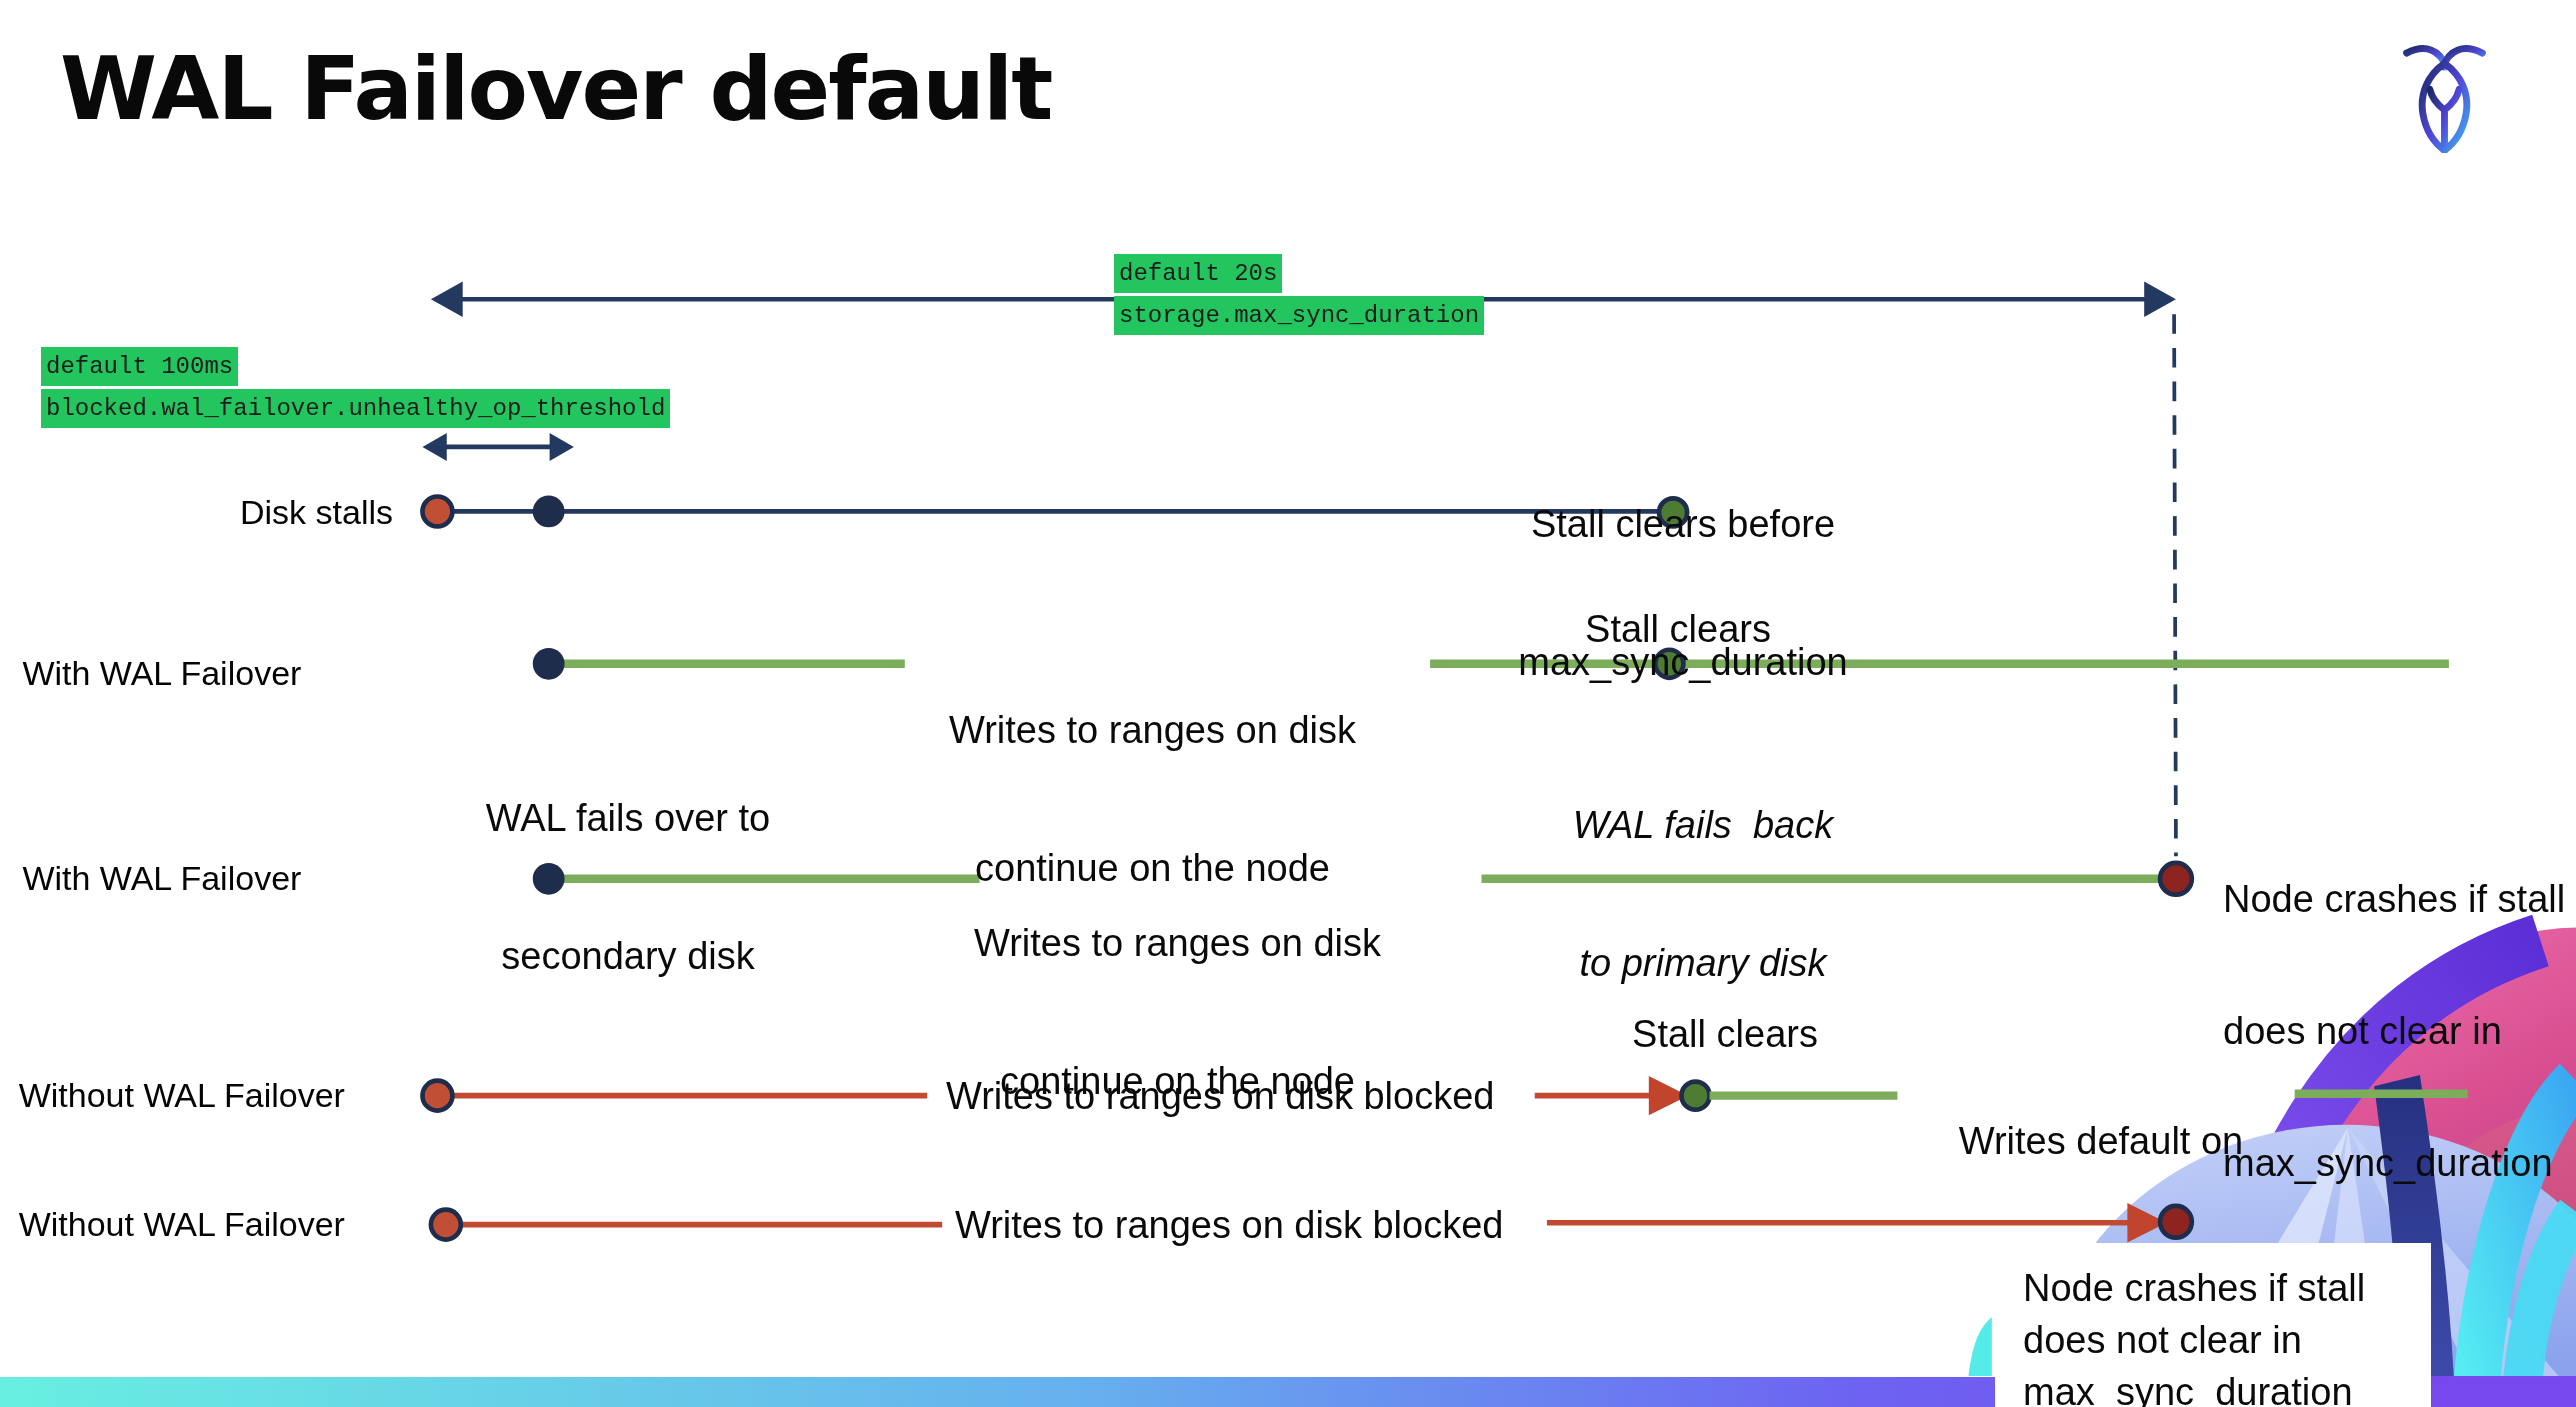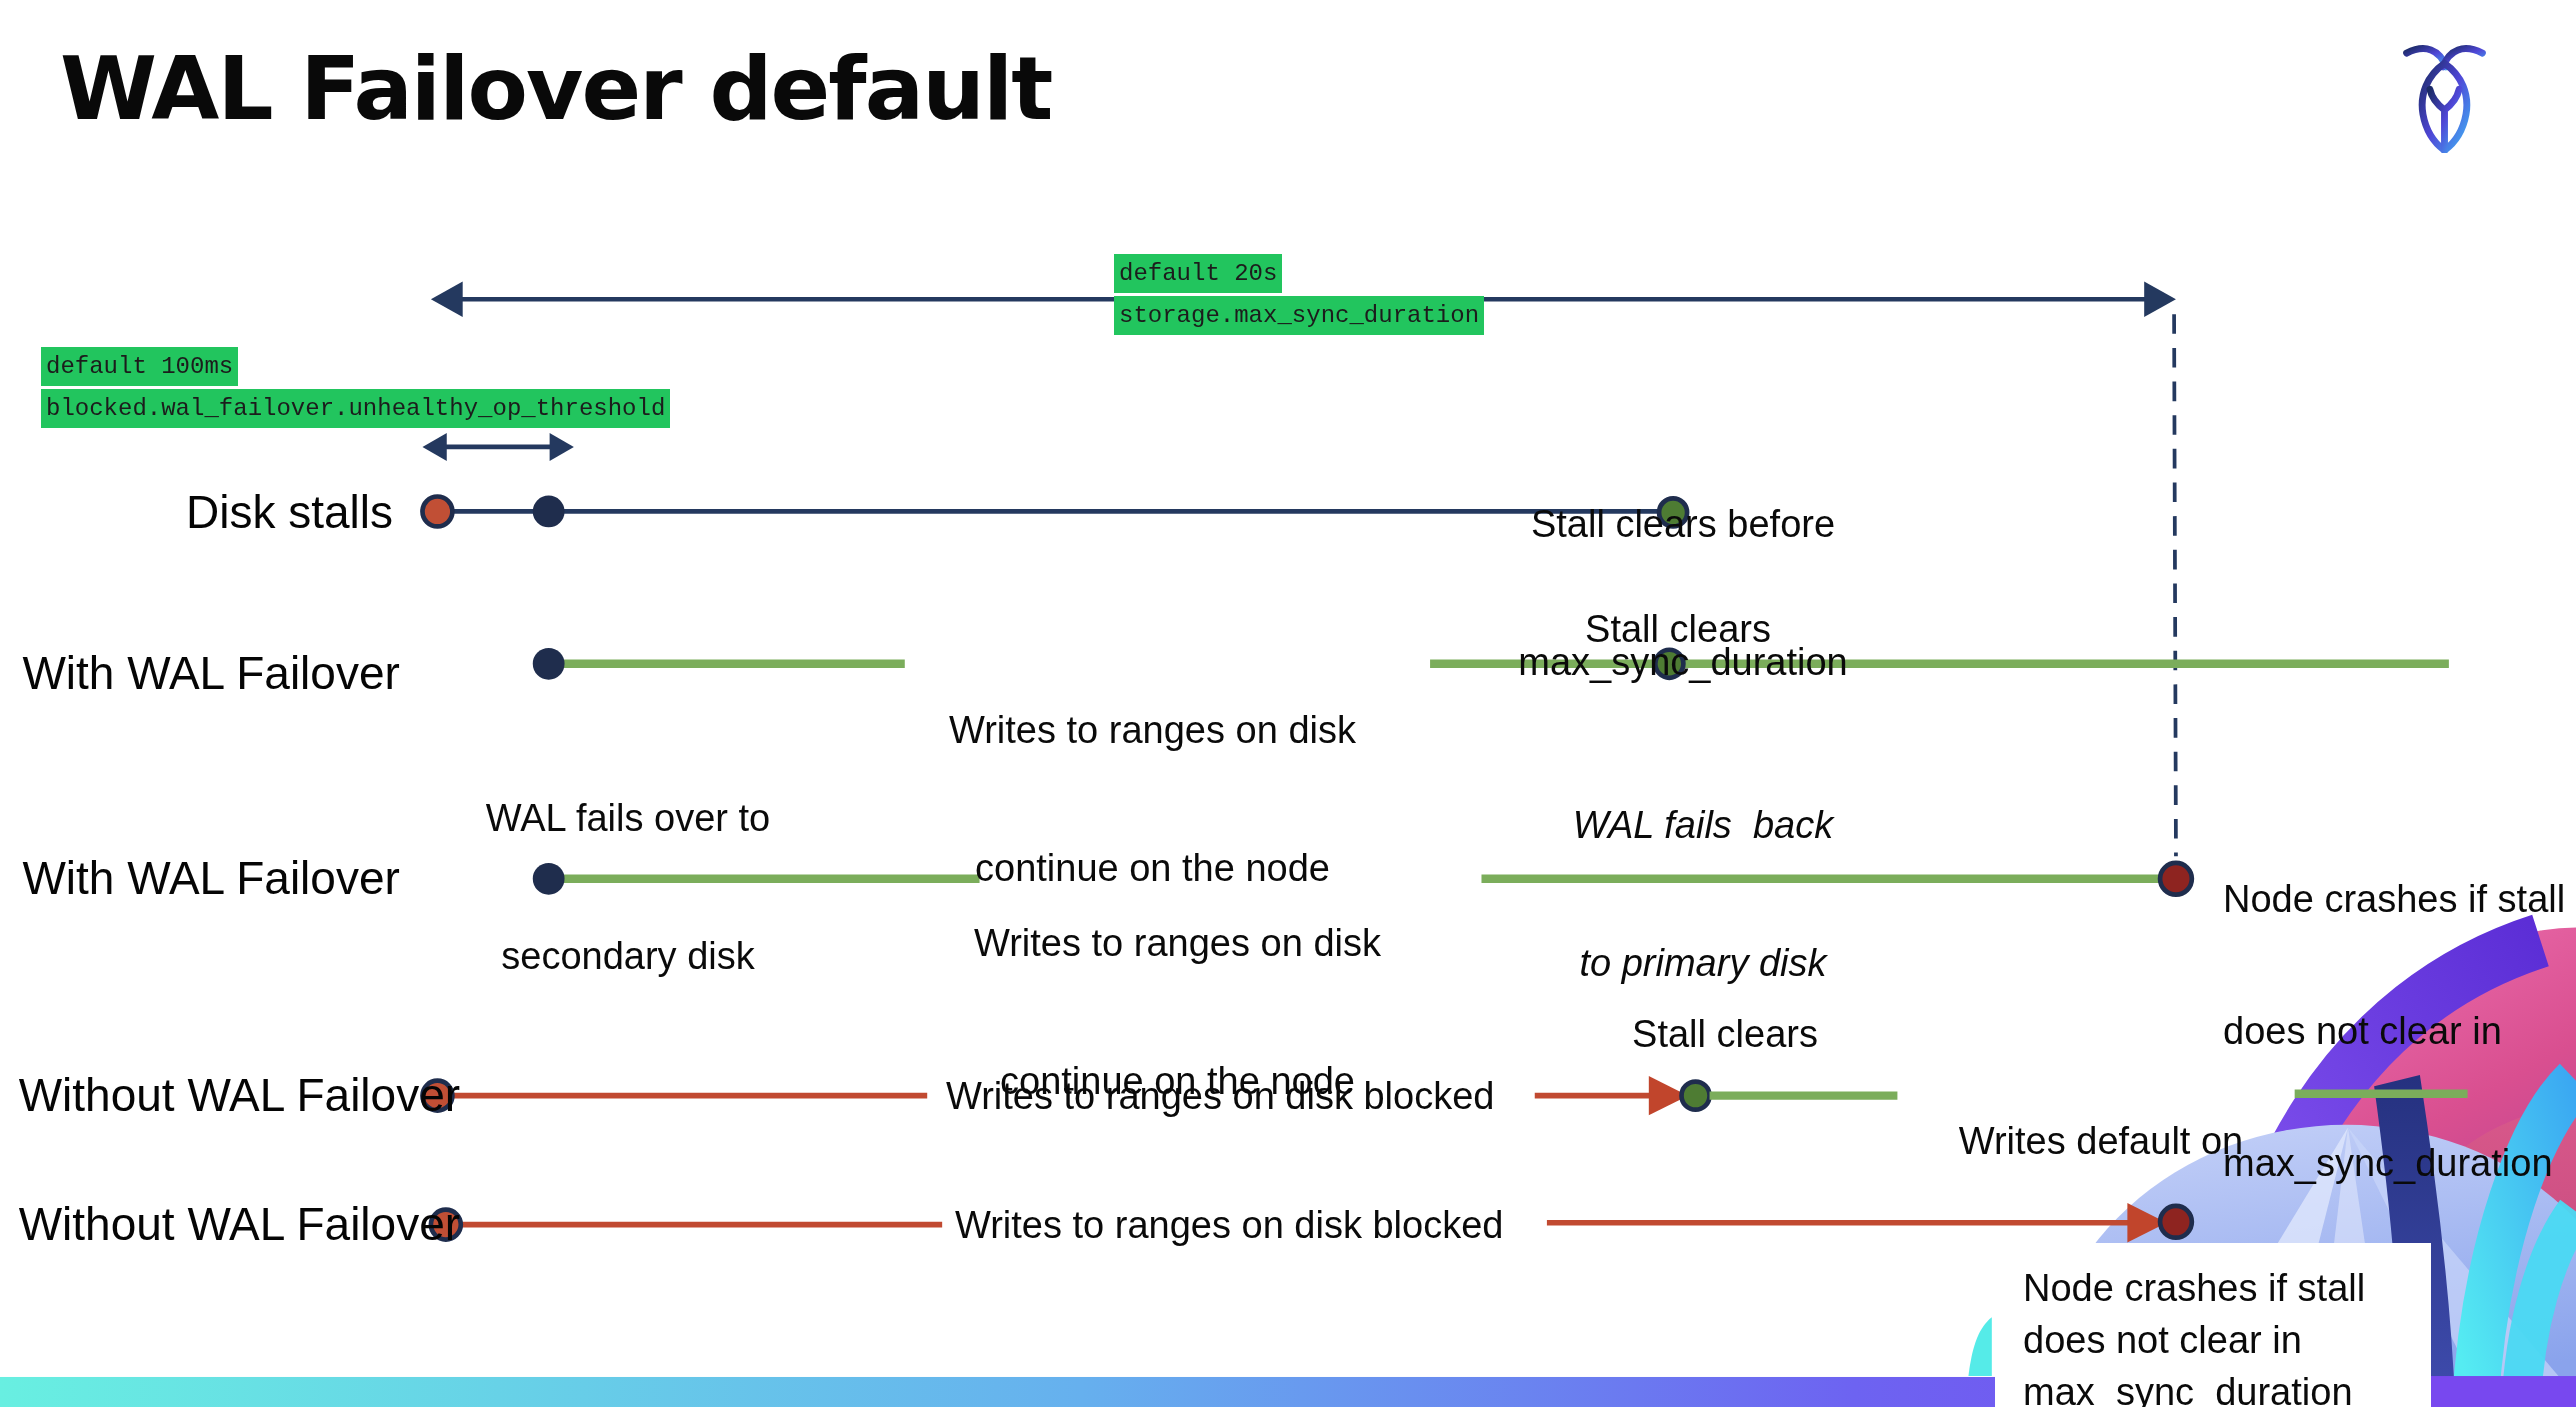--- a/index.html
+++ b/index.html
@@ -3,21 +3,21 @@
 <meta charset="utf-8">
 <style>
   html,body{margin:0;padding:0;background:#ffffff;}
   .page{position:relative;width:2576px;height:1408px;overflow:hidden;background:#ffffff;
         font-family:"Liberation Sans", sans-serif;color:#0a0a0a;}
   .abs{position:absolute;}
   .title{left:60px;top:37px;font-family:"DejaVu Sans", sans-serif;font-weight:800;
          font-size:88px;letter-spacing:-1.9px;color:#090909;z-index:3;}
   .chip{background:#22c55e;color:#1c1c1c;font-family:"Liberation Mono","DejaVu Sans Mono",monospace;
         font-size:24px;line-height:39px;padding:0 5px;white-space:nowrap;z-index:3;}
-  .rowlabel{font-size:46px;line-height:45px;color:#050505;z-index:3;white-space:nowrap;}
+  .rowlabel{font-size:34px;line-height:45px;color:#050505;z-index:3;white-space:nowrap;}
   .note{font-size:38px;line-height:46px;color:#0a0a0a;z-index:3;text-align:center;white-space:pre-wrap;}
   .note.left{text-align:left;}
   .nowrap{white-space:nowrap;}
   .callout{background:#ffffff;z-index:4;padding:18.7px 0 0 28px;box-sizing:border-box;}
   .callout .line{font-size:38px;line-height:52px;white-space:pre-wrap;}
   svg.canvas{position:absolute;left:0;top:0;z-index:1;}
   svg.logo{position:absolute;left:2398px;top:41px;z-index:3;}
 </style>
 </head>
 <body>

